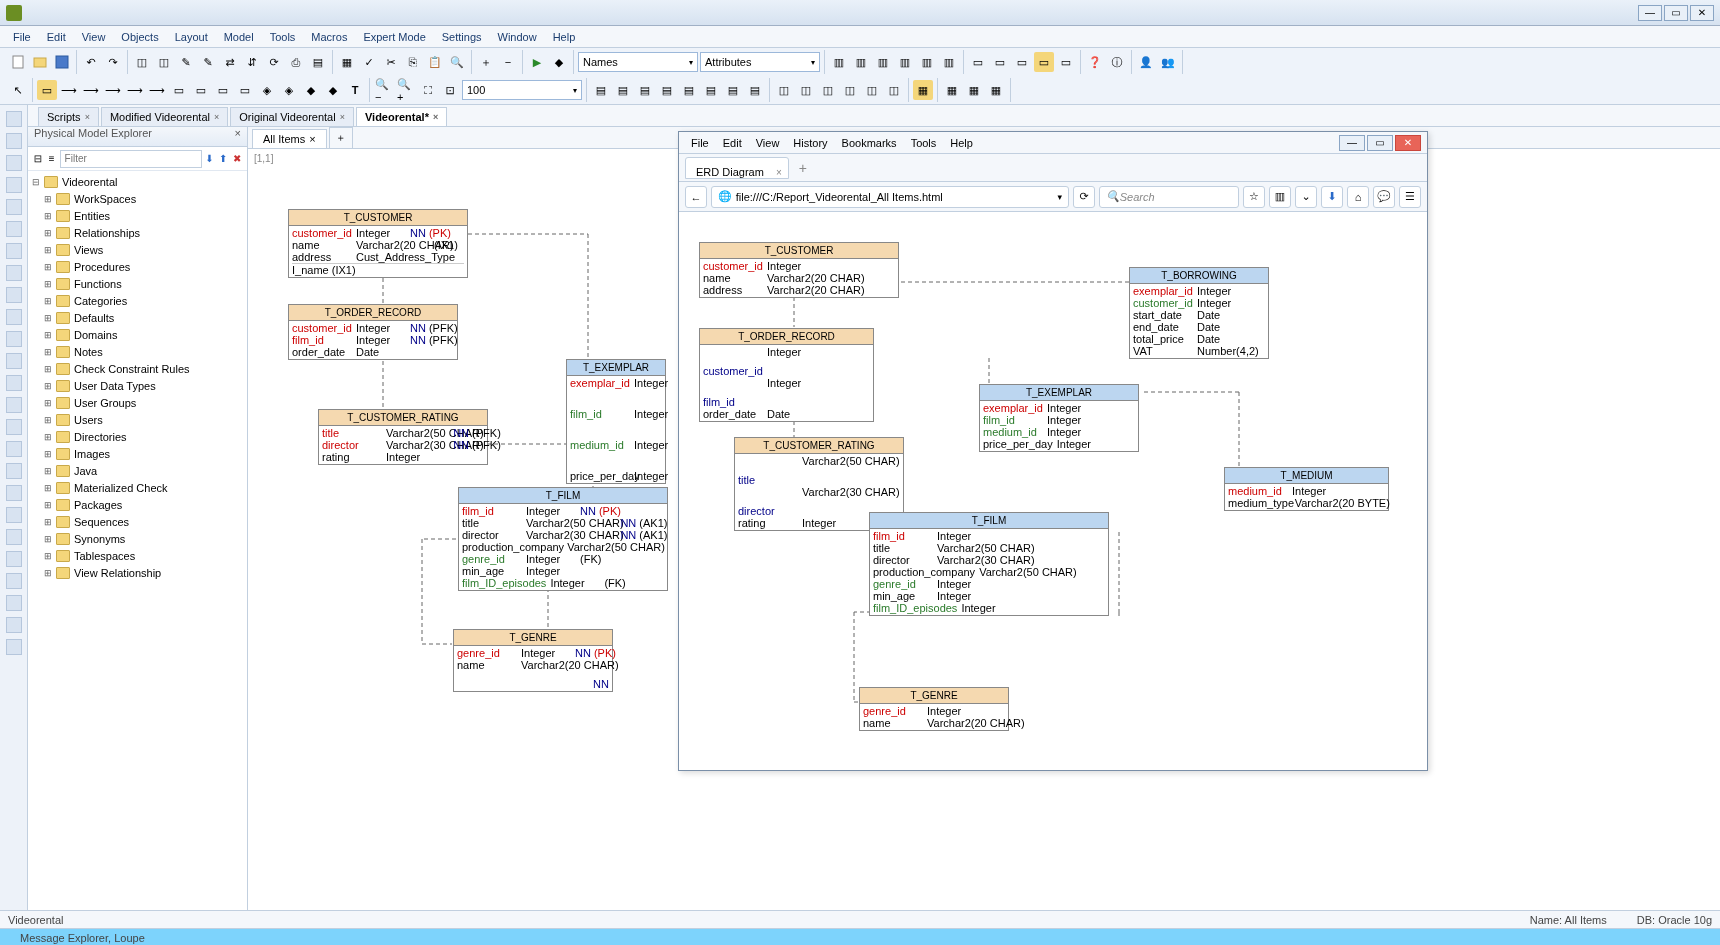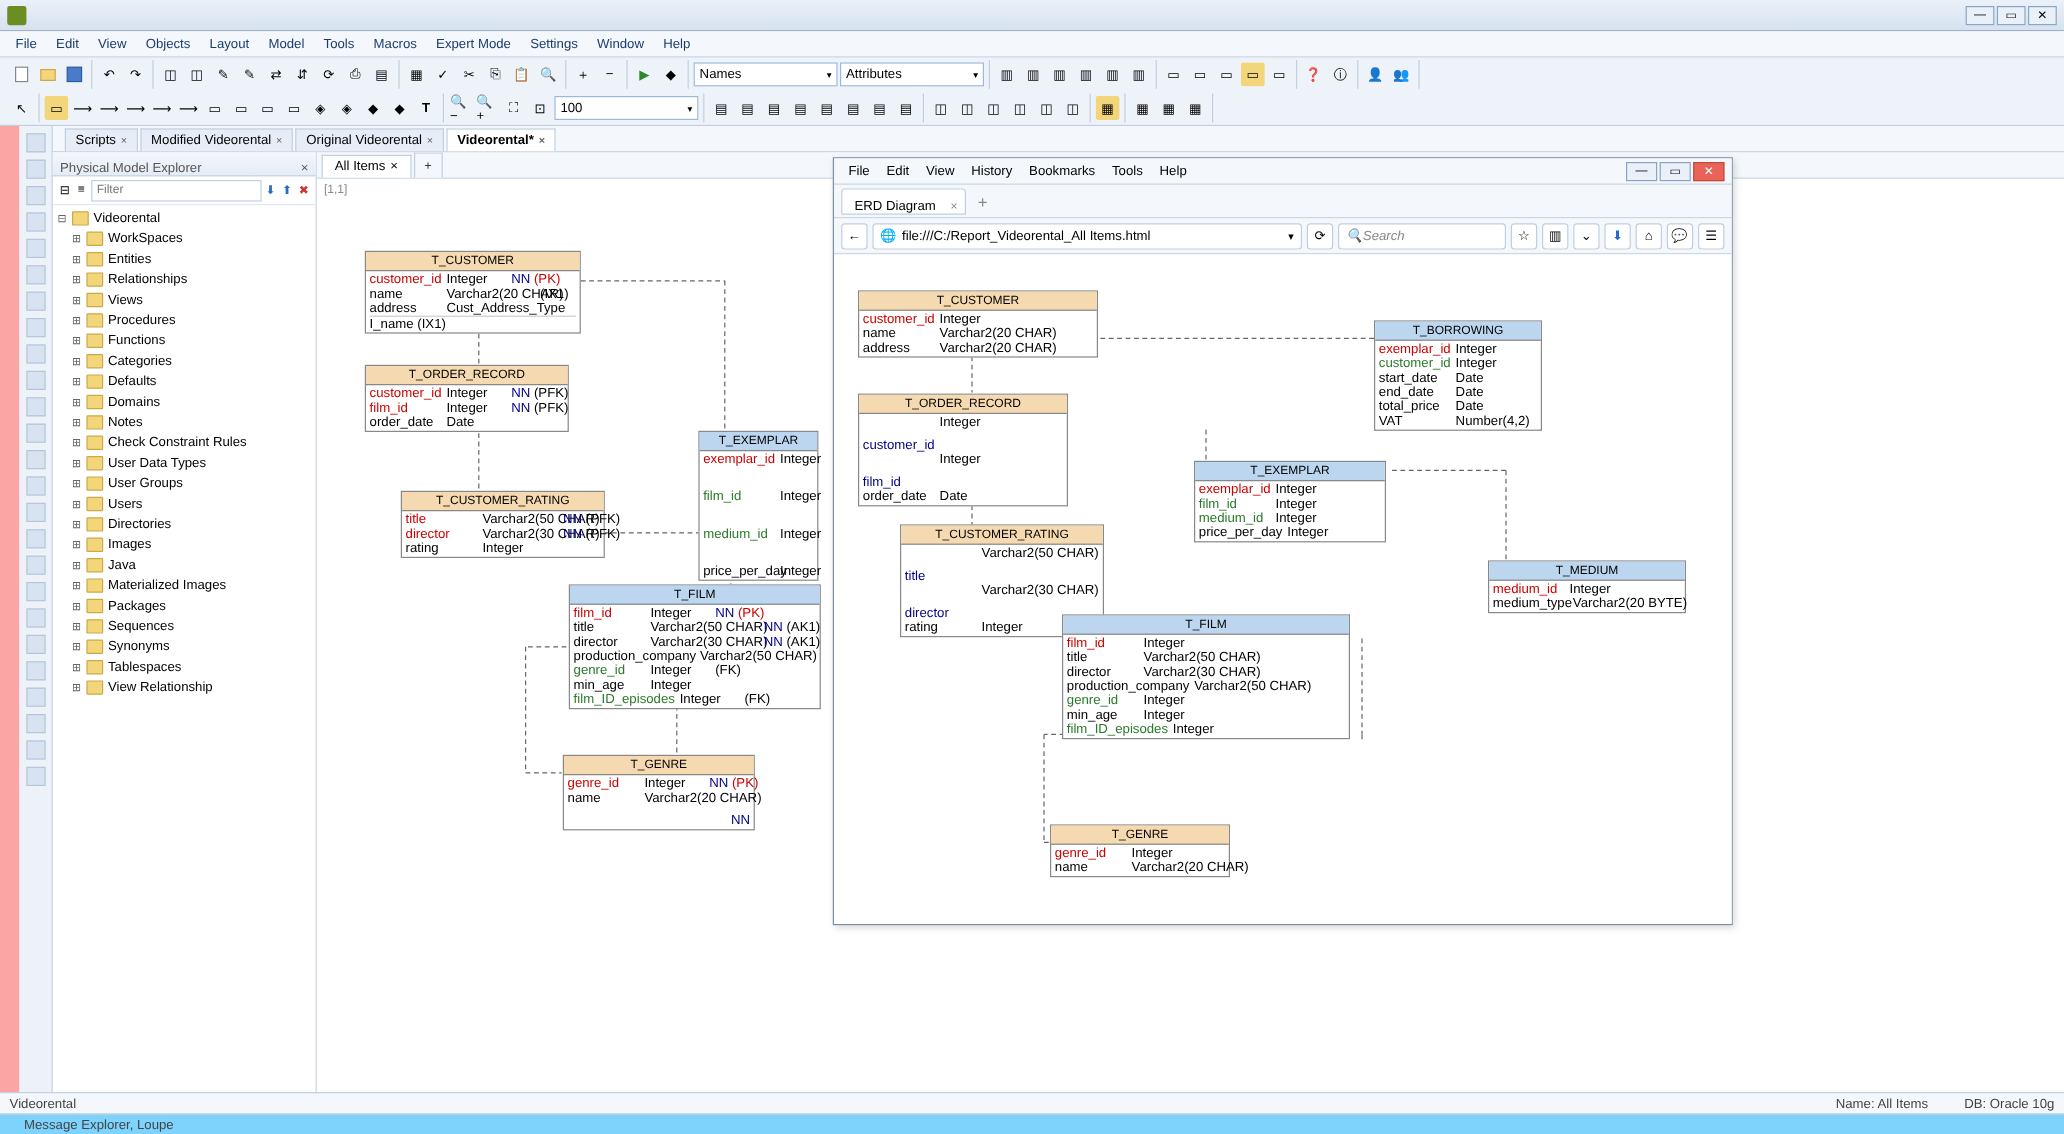--- a/index.html
+++ b/index.html
@@ -12,31 +12,31 @@
 .menubar { height: 22px; background: #f4f7fb; display: flex; align-items: center; padding: 0 6px; gap: 2px; border-bottom: 1px solid #c1cfdf; }
 .menubar span { padding: 2px 7px; cursor: pointer; color: #1a3c6e; }
 .toolbars { background: #eef3fa; border-bottom: 1px solid #c1cfdf; }
 .toolbar-row { height: 28px; display: flex; align-items: center; padding: 0 4px; }
 .tb-group { display: flex; align-items: center; gap: 2px; padding: 0 4px; border-right: 1px solid #c1cfdf; height: 24px; }
 .tb-btn { width: 20px; height: 20px; border: 1px solid transparent; display: flex; align-items: center; justify-content: center; cursor: pointer; border-radius: 2px; }
 .tb-ico { width: 14px; height: 14px; }
 .tb-sel { height: 20px; border: 1px solid #9cb8da; background: #fff; padding: 0 18px 0 4px; min-width: 120px; display: flex; align-items: center; position: relative; }
 .tb-sel::after { content: "▾"; position: absolute; right: 4px; font-size: 8px; }
 .tb-num { width: 40px; }
-.main { display: flex; height: calc(945px - 26px - 22px - 56px - 18px - 18px); background: #fca5a5; padding-left: 16px; }
+.main { display: flex; height: calc(945px - 26px - 22px - 56px - 18px - 18px); background: #f97316; }
 .left-gutter { width: 28px; background: #edf2f9; border-right: 1px solid #c1cfdf; display: flex; flex-direction: column; align-items: center; gap: 6px; padding-top: 6px; }
 .left-gutter span { width: 16px; height: 16px; background: #d8e3f1; border: 1px solid #b5c6dc; cursor: pointer; }
 .center { flex: 1; display: flex; flex-direction: column; }
 .doc-tabs { height: 22px; background: #f4f7fb; display: flex; align-items: flex-end; padding-left: 10px; border-bottom: 1px solid #c1cfdf; }
 .doc-tab { padding: 3px 8px; background: #e7edf6; border: 1px solid #c1cfdf; border-bottom: none; margin-right: 2px; display: flex; align-items: center; gap: 4px; cursor: pointer; font-size: 10px; }
 .doc-tab.active { background: #fff; font-weight: bold; }
 .doc-tab .x { font-size: 9px; color: #666; cursor: pointer; }
 .workrow { flex: 1; display: flex; }
 .explorer { width: 220px; border-right: 1px solid #c1cfdf; background: #fff; display: flex; flex-direction: column; }
-.explorer-hdr { height: 20px; background: linear-gradient(#f4f7fb,#e4ecf6); border-bottom: 1px solid #c1cfdf; display: flex; align-items: flex-end; padding: 0 6px; font-size: 10px; color: #555; }
+.explorer-hdr { height: 20px; background: linear-gradient(#f4f7fb,#e4ecf6); border-bottom: 1px solid #c1cfdf; display: flex; align-items: flex-start; padding: 0 6px; font-size: 10px; color: #555; }
 .explorer-hdr .x { margin-left: auto; cursor: pointer; }
 .explorer-filter { height: 24px; display: flex; align-items: center; padding: 0 4px; gap: 2px; border-bottom: 1px solid #e1e8f1; }
 .explorer-filter input { flex: 1; height: 18px; border: 1px solid #c1cfdf; padding: 0 4px; font-size: 10px; color: #888; }
 .explorer-filter .fbtn { width: 16px; height: 16px; display: flex; align-items: center; justify-content: center; cursor: pointer; font-size: 10px; }
 .tree { flex: 1; overflow: auto; padding: 2px 0; }
 .tree-row { display: flex; align-items: center; height: 17px; padding-left: 4px; cursor: pointer; white-space: nowrap; }
 .tree-row .toggle { width: 12px; font-size: 9px; color: #666; }
 .tree-row .folder { width: 14px; height: 12px; background: #f4d67a; border: 1px solid #c9a94a; border-radius: 1px; margin-right: 4px; }
 .canvas-area { flex: 1; position: relative; background: #fff; overflow: hidden; }
 .canvas-tabs { height: 22px; background: #f4f7fb; border-bottom: 1px solid #c1cfdf; display: flex; align-items: flex-end; padding-left: 4px; }
@@ -395,21 +395,21 @@
                 <span>Images</span>
               </div>
               <div class="tree-row" style="padding-left: 16px;">
                 <span class="toggle">⊞</span>
                 <span class="folder"></span>
                 <span>Java</span>
               </div>
               <div class="tree-row" style="padding-left: 16px;">
                 <span class="toggle">⊞</span>
                 <span class="folder"></span>
-                <span>Materialized Images</span>
+                <span>Materialized Check</span>
               </div>
               <div class="tree-row" style="padding-left: 16px;">
                 <span class="toggle">⊞</span>
                 <span class="folder"></span>
                 <span>Packages</span>
               </div>
               <div class="tree-row" style="padding-left: 16px;">
                 <span class="toggle">⊞</span>
                 <span class="folder"></span>
                 <span>Sequences</span>

